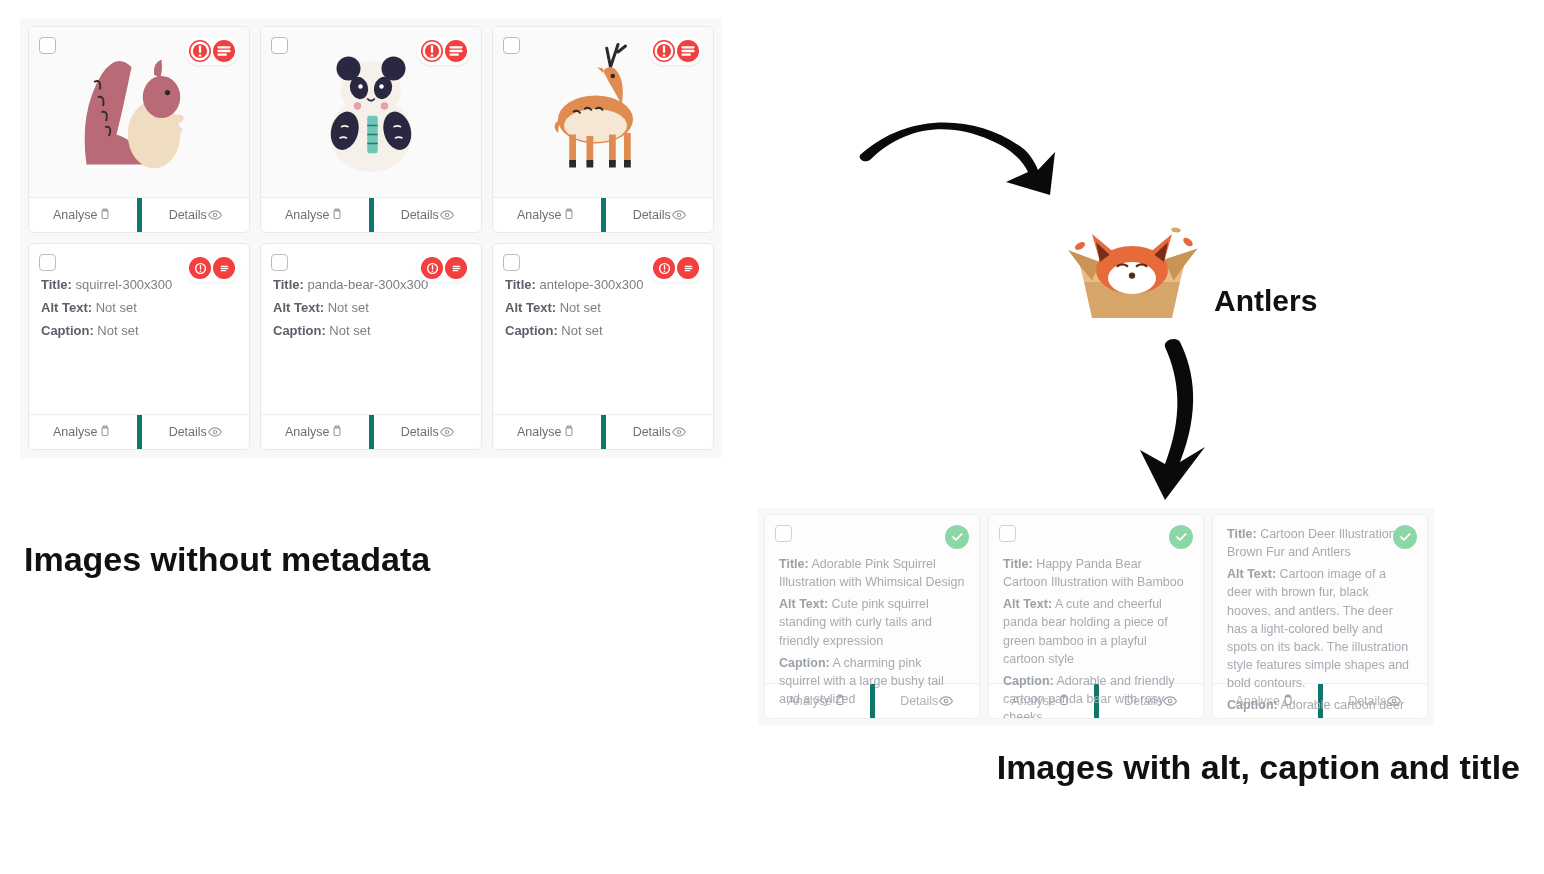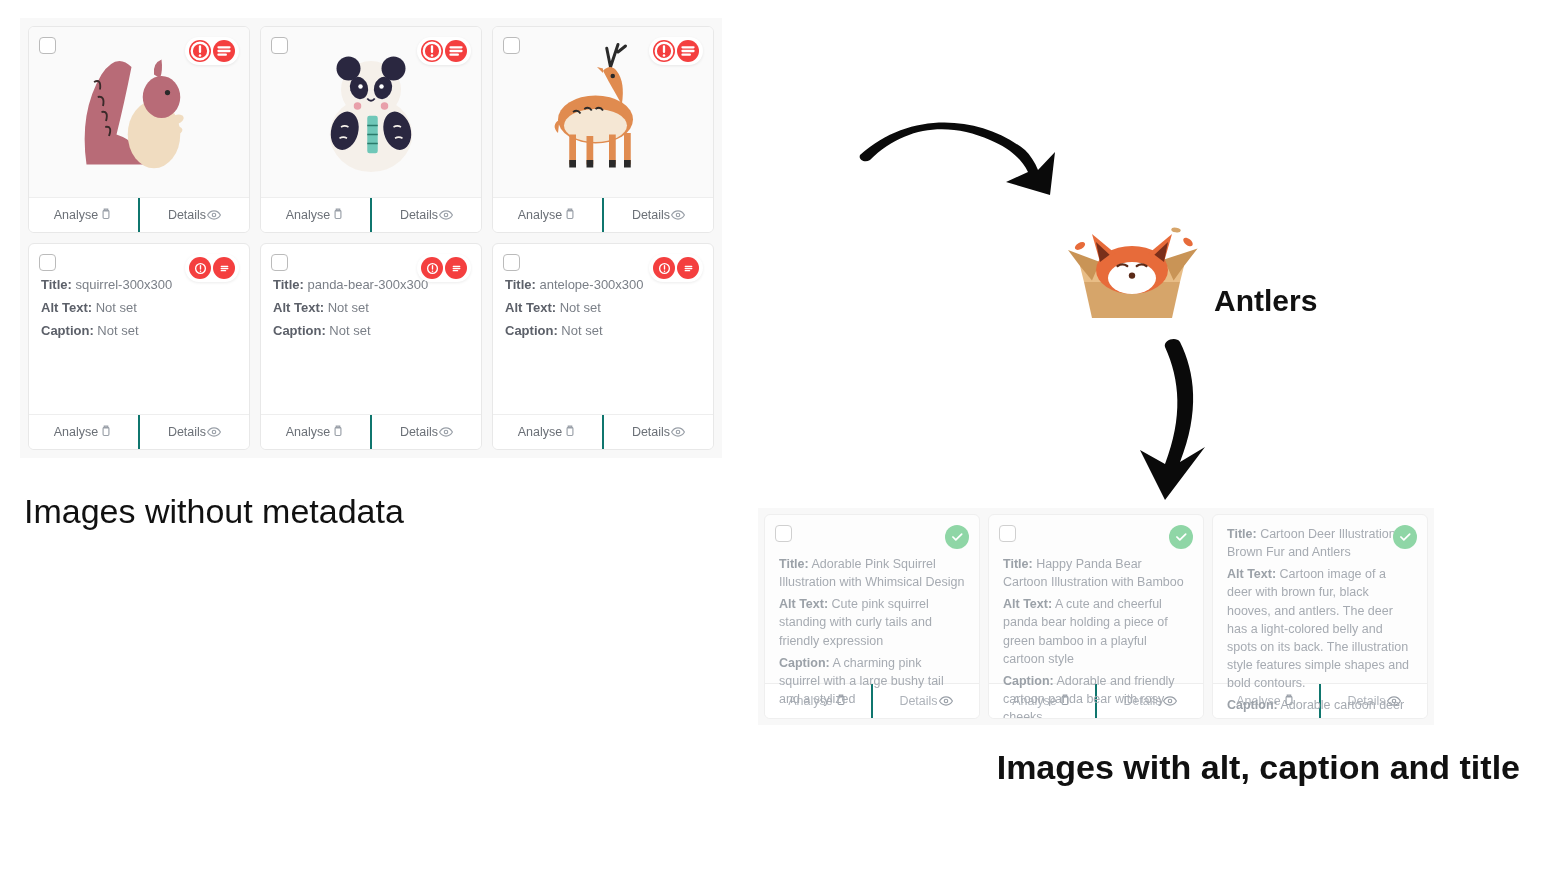--- a/index.html
+++ b/index.html
@@ -108,26 +108,27 @@
     display: flex;
     align-items: center;
     justify-content: center;
     gap: 1px;
     padding: 10px 4px;
     font-size: 12.5px;
     color: #6b7077;
     background: #fff;
     cursor: pointer;
   }
-  .card-actions .act + .act { border-left: 2px solid #0f766e; }
+  .card-actions .act + .act { border-left: 5px solid #0f766e; }
   .act svg { width: 14px; height: 14px; stroke: #9aa0a8; }
   .heading {
     position: absolute;
-    font-weight: 400;
+    font-weight: 700;
     color: #111;
+    margin-top: 48px;
   }
   .heading-left {
     left: 24px;
     top: 492px;
     font-size: 34px;
   }
   .brand-label {
     position: absolute;
     left: 1214px;
     top: 284px;

